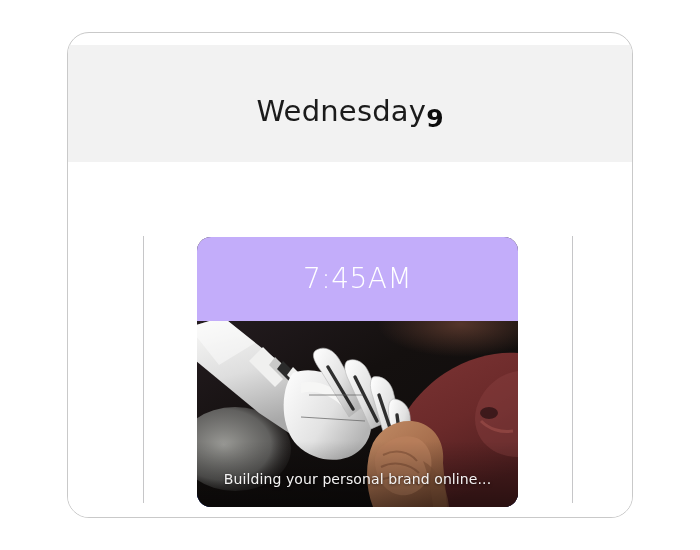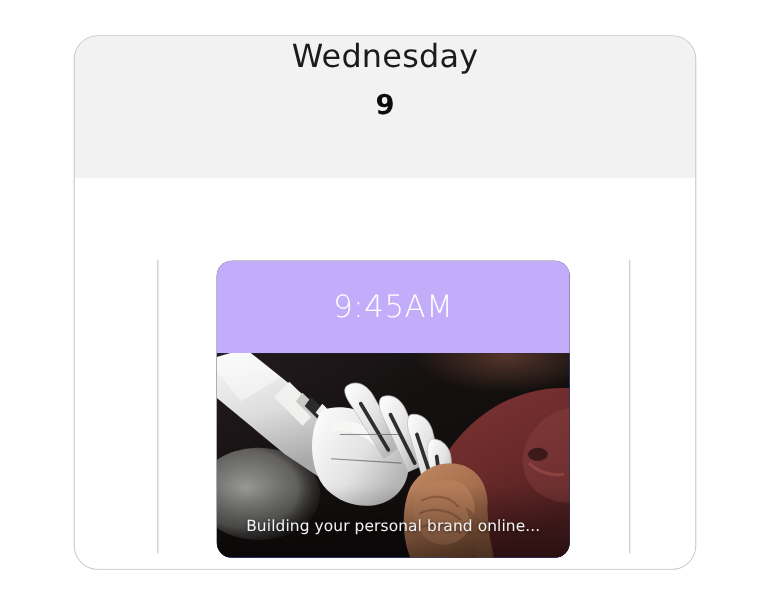--- a/index.html
+++ b/index.html
@@ -31,29 +31,28 @@
     border: 1px solid #c9c9c9;
     border-radius: 22px;
     box-sizing: border-box;
     overflow: hidden;
   }
 
   
   .day-header {
     position: absolute;
     left: 0;
-    top: 0;
+    top: 12px;
     width: 100%;
     height: 129px;
     background: #f2f2f2;
     box-sizing: border-box;
     display: flex;
-    flex-direction: column;
     align-items: center;
-    justify-content: flex-start;
+    justify-content: center;
   }
   .weekday-label {
     font-family: "DejaVu Sans", sans-serif;
     font-size: 29px;
     font-weight: 400;
     letter-spacing: 0.2px;
     color: #1b1b1b;
     line-height: 1;
     margin-top: 4px;
   }
@@ -159,21 +158,21 @@
     </div>
 
     <div class="day-body">
 
       <div class="rail rail-left"></div>
       <div class="rail rail-right"></div>
 
       <div class="event-card">
 
         <div class="event-time-banner">
-          <div class="event-time-text">9:45AM</div>
+          <div class="event-time-text">7:45AM</div>
         </div>
 
         <div class="event-photo">
           <svg viewBox="0 0 321 186" preserveAspectRatio="none">
             <defs>
               <linearGradient id="bgGrad" x1="0" y1="0" x2="1" y2="1">
                 <stop offset="0%" stop-color="#241c20"></stop>
                 <stop offset="40%" stop-color="#14100f"></stop>
                 <stop offset="100%" stop-color="#0e0b0b"></stop>
               </linearGradient>

